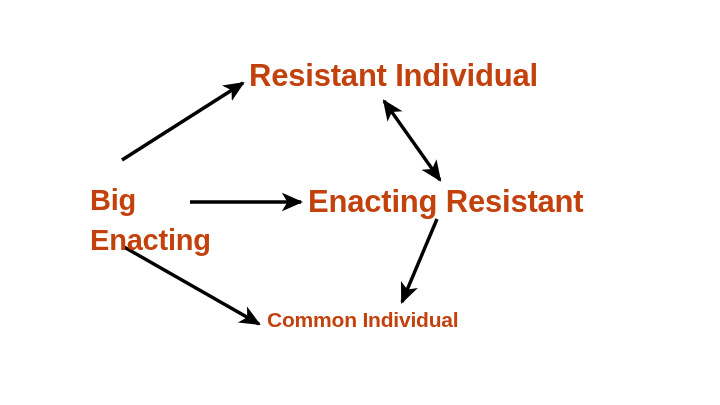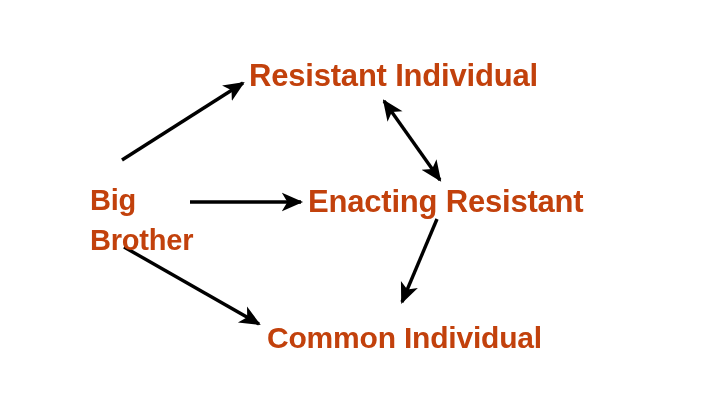--- a/index.html
+++ b/index.html
@@ -43,22 +43,22 @@
     top: 57px;
     font-size: 31px;
   }
   #label-enacting {
     left: 308px;
     top: 183px;
     font-size: 31px;
   }
   #label-common {
     left: 267px;
-    top: 320px;
-    font-size: 30px;
+    top: 307px;
+    font-size: 21px;
   }
 </style>
 </head>
 <body>
 
 <div id="canvas">
 
   <svg id="arrows" viewBox="0 0 720 405" width="720" height="405" xmlns="http://www.w3.org/2000/svg">
     <defs>
       <marker id="head" markerWidth="7" markerHeight="7" refX="5.6" refY="3" orient="auto" markerUnits="strokeWidth">
@@ -75,21 +75,21 @@
       <line x1="190" y1="202" x2="301" y2="202" marker-end="url(#head)"></line>
 
       <line x1="124" y1="247" x2="259" y2="324" marker-end="url(#head)"></line>
 
       <line x1="384" y1="101" x2="440" y2="180" marker-end="url(#head)" marker-start="url(#tail)"></line>
 
       <line x1="437" y1="219" x2="402" y2="302" marker-end="url(#head)"></line>
     </g>
   </svg>
 
-  <div class="node-label" id="label-big-brother"><span>Big</span><br><span>Brother</span></div>
+  <div class="node-label" id="label-big-brother"><span>Big</span><br><span>Enacting</span></div>
 
   <div class="node-label" id="label-resistant">Resistant Individual</div>
 
   <div class="node-label" id="label-enacting">Enacting Resistant</div>
 
   <div class="node-label" id="label-common">Common Individual</div>
 
 </div>
 
 </body></html>

